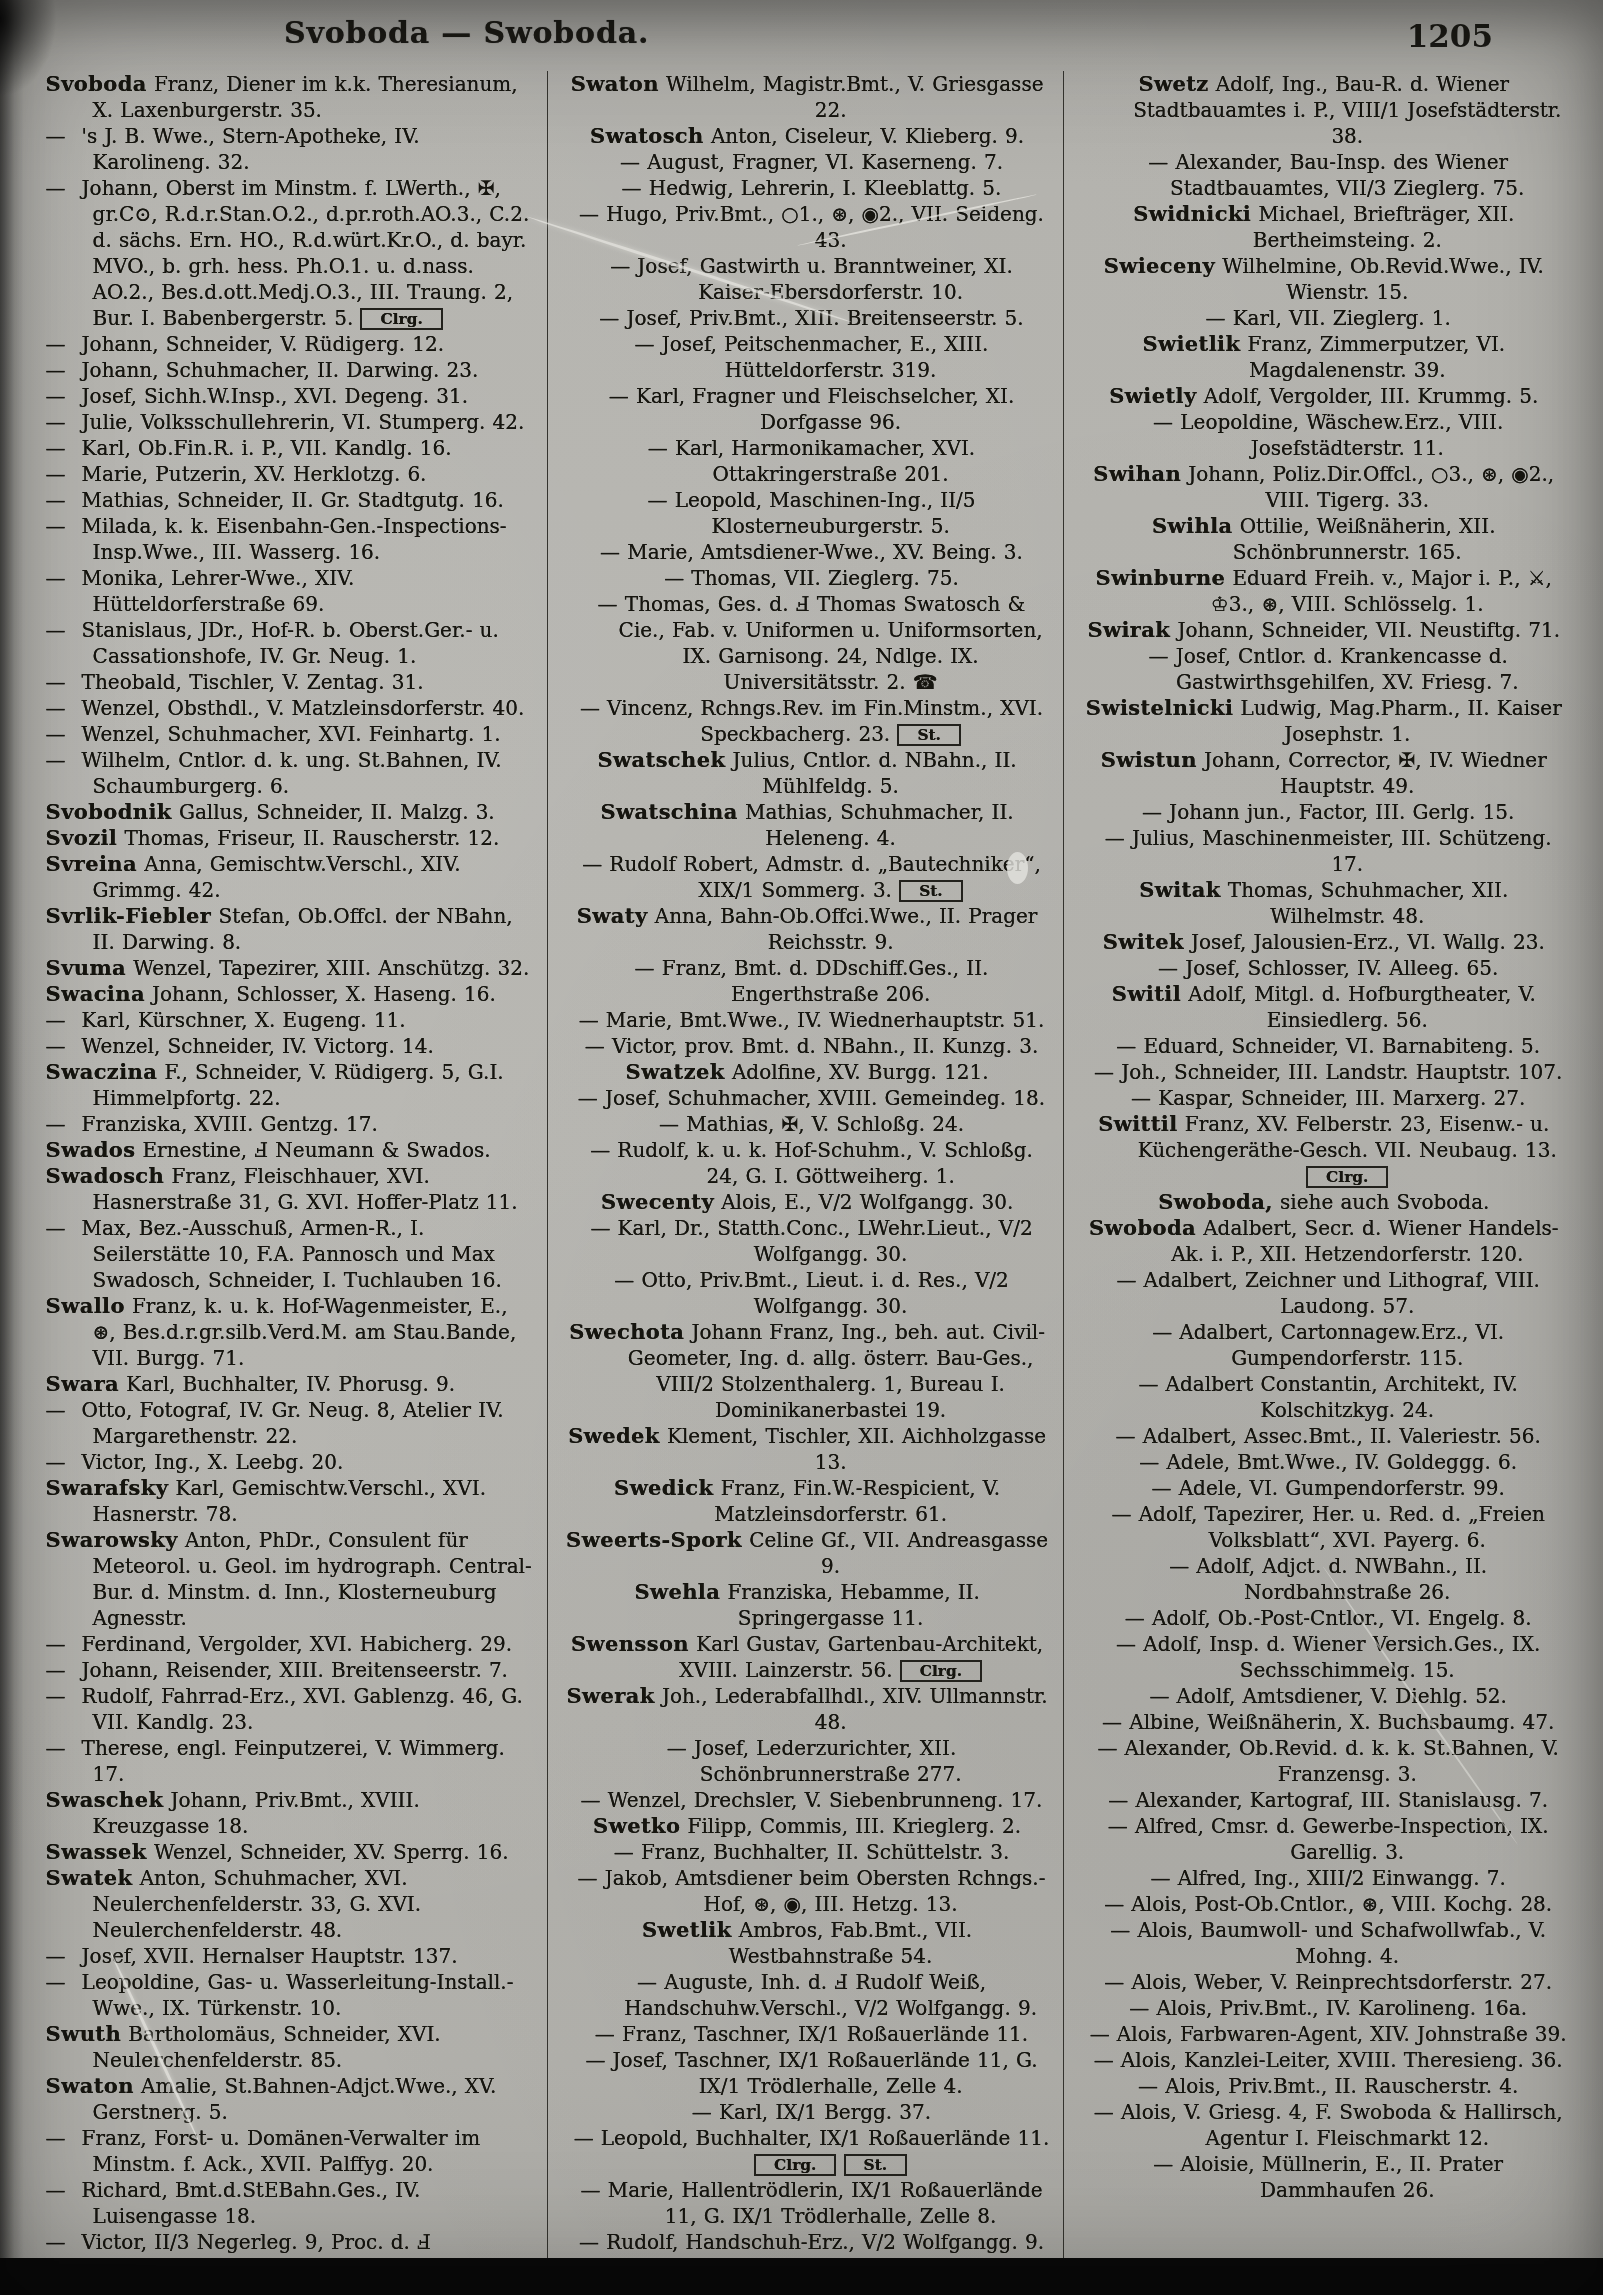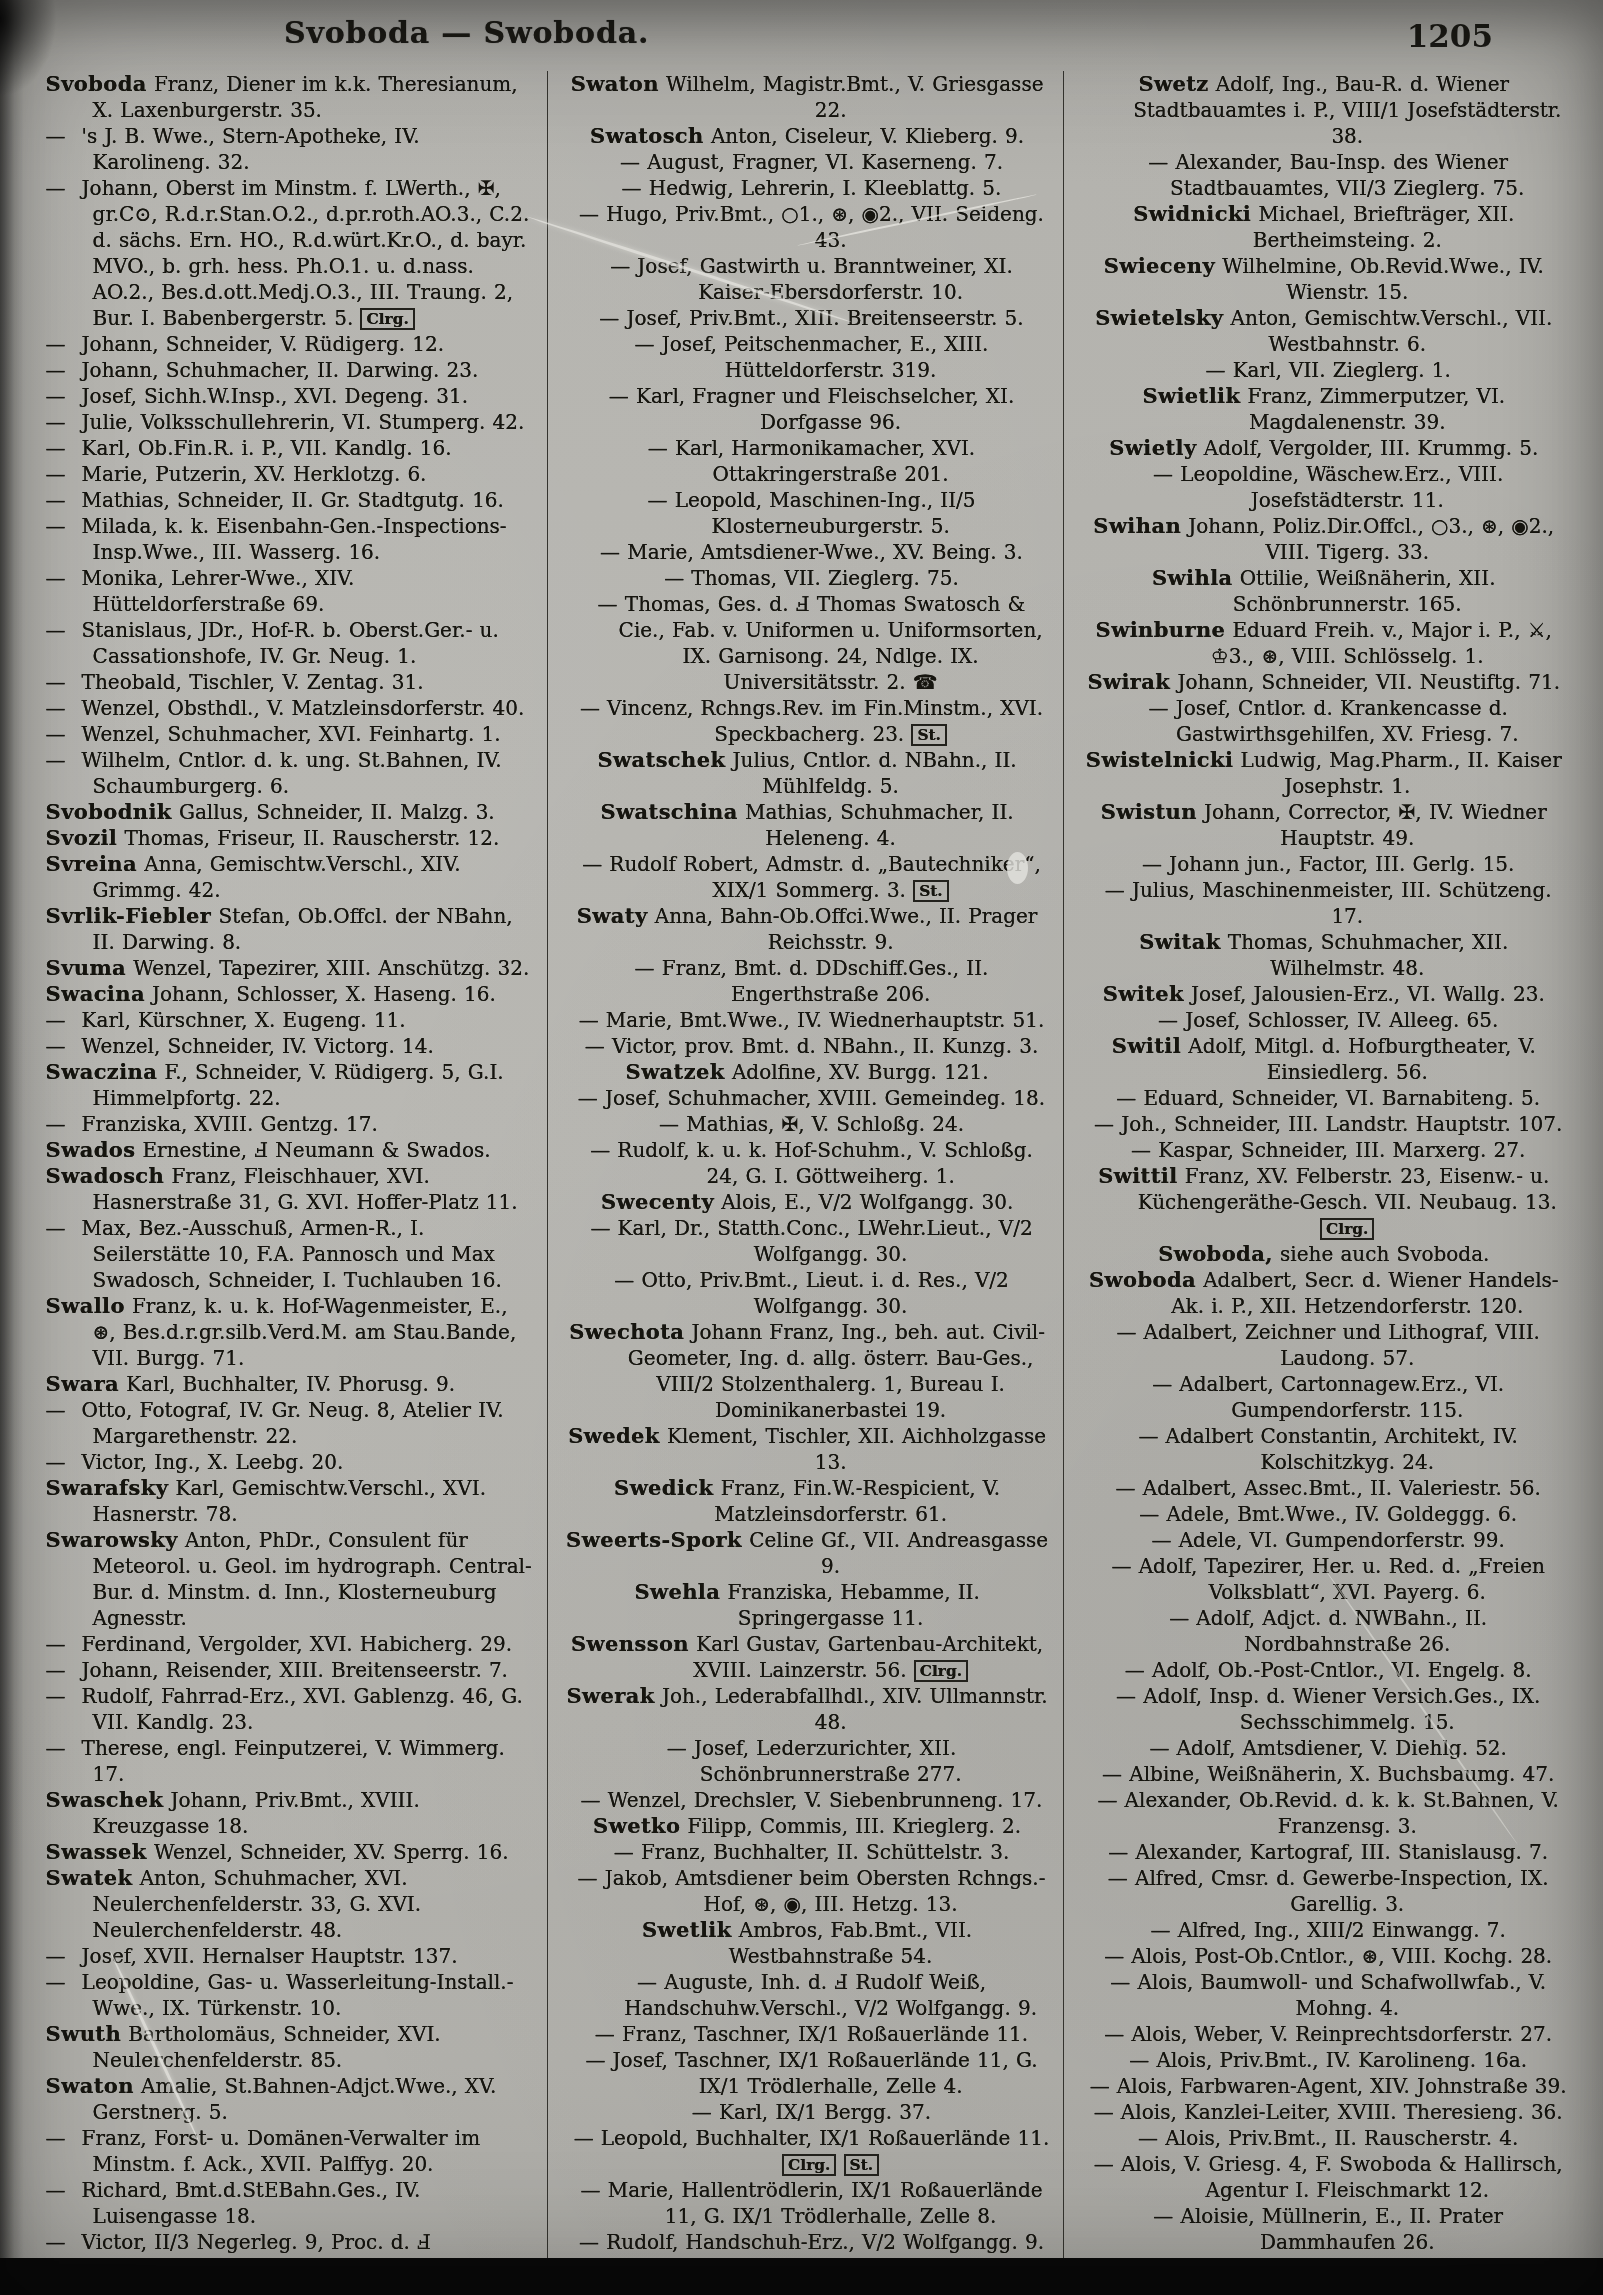--- a/index.html
+++ b/index.html
@@ -40,21 +40,21 @@
   p.entry{
     margin:0;padding-left:47px;text-indent:-47px;
     font-size:20px;line-height:26px;
     font-weight:normal;
     text-shadow:0 0 0.5px rgba(20,20,15,0.9);
     word-spacing:0.8px;
   }
   .lead{font-weight:bold;font-size:21px;letter-spacing:0.4px;}
   .dash{display:inline-block;width:36px;text-indent:0;letter-spacing:-1.6px;}
   .tag{
-    display:inline-block;border:2.4px double #22211c;padding:0 4px;
+    display:inline-block;border:2.4px double #22211c;padding:0 18px;
     font-size:15.4px;font-weight:bold;line-height:18px;text-indent:0;
     vertical-align:0.8px;
   }
   .scratch{position:absolute;background:#e8e7e2;opacity:0.75;pointer-events:none;z-index:4;border-radius:50%;}
   #scratch1{left:519px;top:268px;width:341px;height:3.2px;transform:rotate(18deg);box-shadow:0 0 4.9px #dddcd7;}
   #scratch2{left:795px;top:219px;width:244px;height:2.4px;transform:rotate(-12deg);}
   #scratch3{left:49px;top:2045px;width:211px;height:3.2px;transform:rotate(65deg);box-shadow:0 0 4px #dddcd7;}
   #scratch4{left:1250px;top:1705px;width:341px;height:2.4px;transform:rotate(55deg);opacity:0.5;}
   #blot1{position:absolute;left:1007px;top:852px;width:21px;height:32px;background:#e4e3de;border-radius:50%;opacity:0.8;z-index:4;}
 </style>
@@ -170,21 +170,20 @@
         <p class="entry"><span class="dash">—</span>Leopold, Buchhalter, IX/1 Roßauerlände 11. <span class="tag">Clrg.</span> <span class="tag">St.</span></p>
         <p class="entry"><span class="dash">—</span>Marie, Hallentrödlerin, IX/1 Roßauerlände 11, G. IX/1 Trödlerhalle, Zelle 8.</p>
         <p class="entry"><span class="dash">—</span>Rudolf, Handschuh-Erz., V/2 Wolfgangg. 9.</p>
         <p class="entry"><span class="dash">—</span>Wenzel, Schuhmacher, II. Treustr. 46.</p>
       </div>
     <div class="col">
         <p class="entry"><span class="lead">Swetz</span> Adolf, Ing., Bau-R. d. Wiener Stadtbauamtes i. P., VIII/1 Josefstädterstr. 38.</p>
         <p class="entry"><span class="dash">—</span>Alexander, Bau-Insp. des Wiener Stadtbauamtes, VII/3 Zieglerg. 75.</p>
         <p class="entry"><span class="lead">Swidnicki</span> Michael, Briefträger, XII. Bertheimsteing. 2.</p>
         <p class="entry"><span class="lead">Swieceny</span> Wilhelmine, Ob.Revid.Wwe., IV. Wienstr. 15.</p>
-        <p class="entry"><span class="lead">Swietelsky</span> Anton, Gemischtw.Verschl., VII. Westbahnstr. 6.</p>
         <p class="entry"><span class="dash">—</span>Karl, VII. Zieglerg. 1.</p>
         <p class="entry"><span class="lead">Swietlik</span> Franz, Zimmerputzer, VI. Magdalenenstr. 39.</p>
         <p class="entry"><span class="lead">Swietly</span> Adolf, Vergolder, III. Krummg. 5.</p>
         <p class="entry"><span class="dash">—</span>Leopoldine, Wäschew.Erz., VIII. Josefstädterstr. 11.</p>
         <p class="entry"><span class="lead">Swihan</span> Johann, Poliz.Dir.Offcl., ○3., ⊛, ◉2., VIII. Tigerg. 33.</p>
         <p class="entry"><span class="lead">Swihla</span> Ottilie, Weißnäherin, XII. Schönbrunnerstr. 165.</p>
         <p class="entry"><span class="lead">Swinburne</span> Eduard Freih. v., Major i. P., ⚔, ♔3., ⊛, VIII. Schlösselg. 1.</p>
         <p class="entry"><span class="lead">Swirak</span> Johann, Schneider, VII. Neustiftg. 71.</p>
         <p class="entry"><span class="dash">—</span>Josef, Cntlor. d. Krankencasse d. Gastwirthsgehilfen, XV. Friesg. 7.</p>
         <p class="entry"><span class="lead">Swistelnicki</span> Ludwig, Mag.Pharm., II. Kaiser Josephstr. 1.</p>

